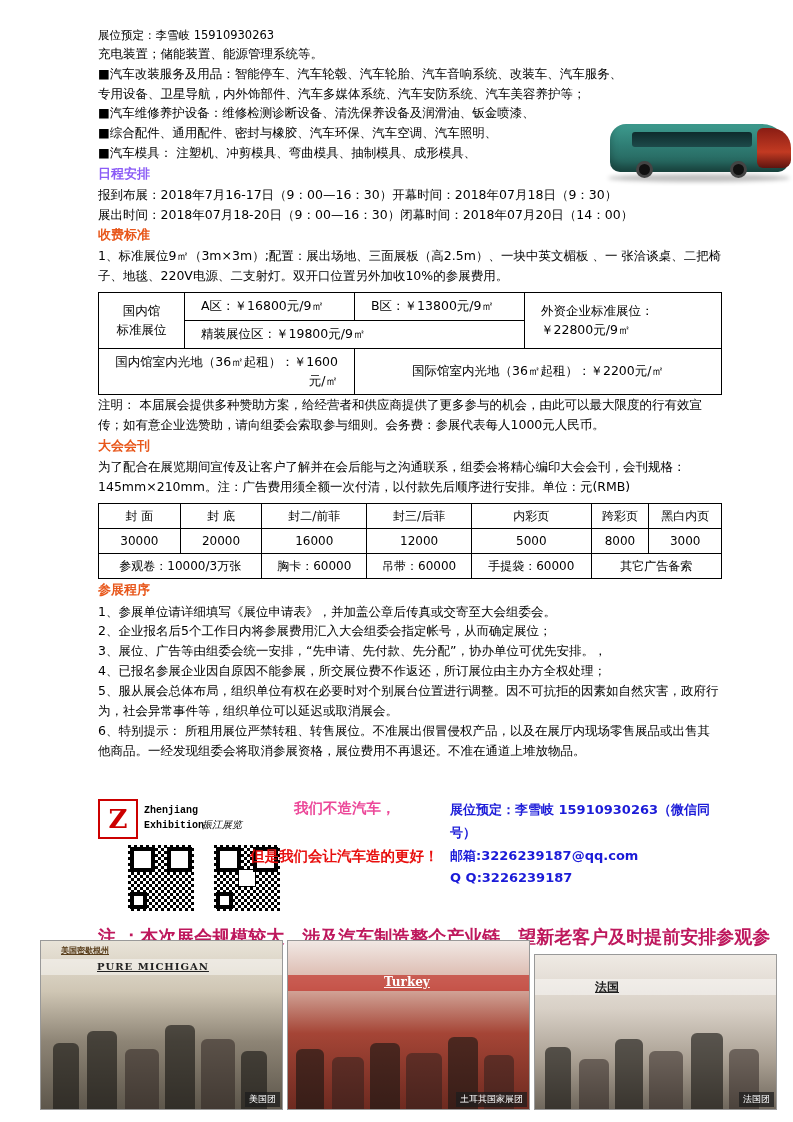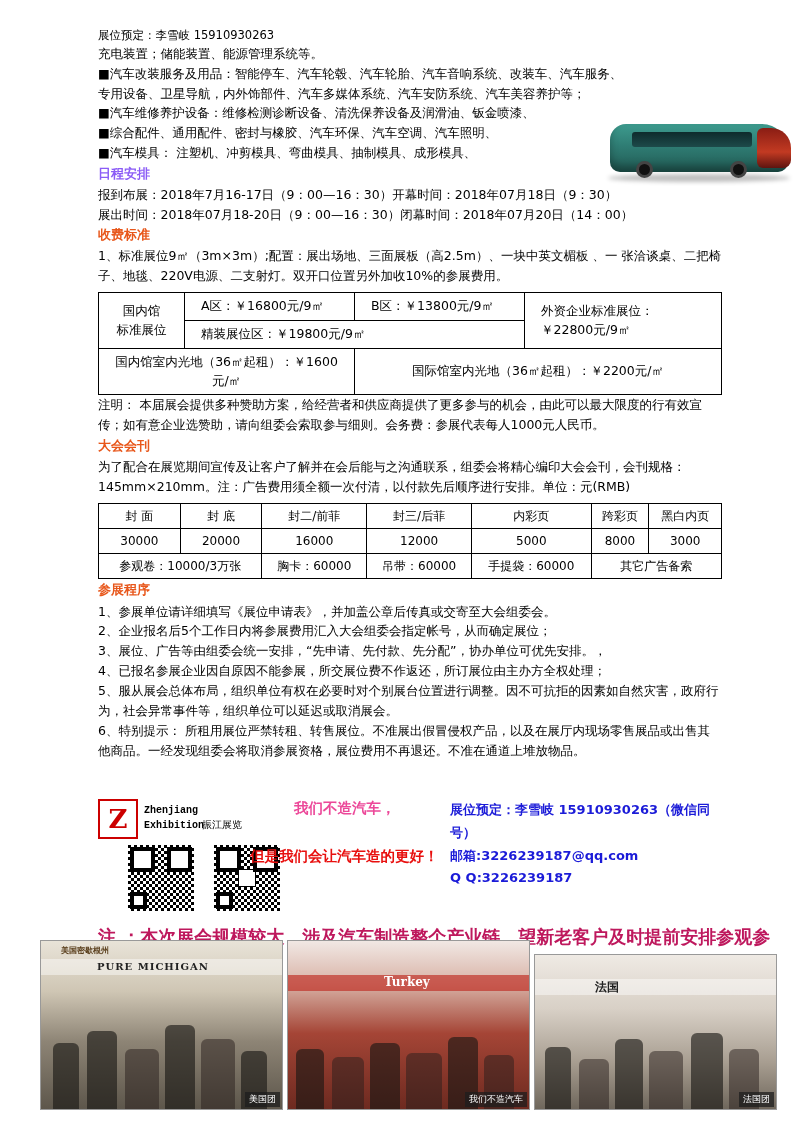--- a/index.html
+++ b/index.html
@@ -214,20 +214,21 @@
   .ph-band {
     position: absolute; left: 0; right: 0;
     height: 16px;
     background: rgba(255,255,255,0.45);
   }
   .ph-text {
     position: absolute;
     font-family: "DejaVu Serif","Liberation Serif",serif;
     color: #222;
     font-weight: bold;
+    text-decoration: underline;
   }
   .fig { position: absolute; bottom: 0; background: rgba(25,22,20,0.62); border-radius: 6px 6px 0 0; }
   .fig2 { position: absolute; bottom: 0; background: rgba(40,30,28,0.5); border-radius: 6px 6px 0 0; }
 </style>
 </head>
 <body>
 
 <div class="page">
 
   <div class="bus">
@@ -265,21 +266,21 @@
 标准展位</td>
         <td style="width:170px;">A区：￥16800元/9㎡</td>
         <td style="width:170px;">B区：￥13800元/9㎡</td>
         <td rowspan="2" style="white-space:pre-line;">外资企业标准展位：
 ￥22800元/9㎡</td>
       </tr>
       <tr>
         <td colspan="2">精装展位区：￥19800元/9㎡</td>
       </tr>
       <tr>
-        <td colspan="2" style="text-align:center;">国内馆室内光地（36㎡起租）：￥1600元/㎡</td>
+        <td colspan="2" style="text-align:right;">国内馆室内光地（36㎡起租）：￥1600元/㎡</td>
         <td colspan="2" style="text-align:center;">国际馆室内光地（36㎡起租）：￥2200元/㎡</td>
       </tr>
     </tbody>
       </table>
 
     <div class="wrap" style="margin-top:0;">注明： 本届展会提供多种赞助方案，给经营者和供应商提供了更多参与的机会，由此可以最大限度的行有效宣传；如有意企业选赞助，请向组委会索取参与细则。会务费：参展代表每人1000元人民币。</div>
 
     <div class="sec-head">大会会刊</div>
     <div class="wrap">为了配合在展览期间宣传及让客户了解并在会后能与之沟通联系，组委会将精心编印大会会刊，会刊规格：145mm×210mm。注：广告费用须全额一次付清，以付款先后顺序进行安排。单位：元(RMB)</div>
 
@@ -323,21 +324,21 @@
     <div class="wrap">6、特别提示： 所租用展位严禁转租、转售展位。不准展出假冒侵权产品，以及在展厅内现场零售展品或出售其他商品。一经发现组委会将取消参展资格，展位费用不再退还。不准在通道上堆放物品。</div>
 
   </div>
 
   <div class="logo-area">
     <div class="zj-logo">Z</div>
     <div class="zj-text">
       <div class="b">Zhenjiang</div>
       <div class="b">Exhibition</div>
     </div>
-    <div class="zj-text" style="left:104px;top:22px;font-size:10px;">振江展览</div>
+    <div class="zj-text" style="left:104px;top:22px;font-size:10px;font-style:italic;">振江展览</div>
 
     <div class="qr q1">
         <span class="bl"></span>
       </div>
     <div class="qr q2">
         <span class="bl"></span>
         <span class="ctr"></span>
       </div>
 
     <div class="slogan1">我们不造汽车，</div>
@@ -367,21 +368,21 @@
     </div>
     <div class="photo p2">
       <div class="ph-band" style="top:34px;background:rgba(190,40,30,0.65);"></div>
       <div class="ph-text" style="left:96px;top:34px;font-size:12px;color:#fff;">Turkey</div>
       <div class="fig" style="left:8px;width:28px;height:60px;"></div>
       <div class="fig2" style="left:44px;width:32px;height:52px;"></div>
       <div class="fig" style="left:82px;width:30px;height:66px;"></div>
       <div class="fig2" style="left:118px;width:36px;height:56px;"></div>
       <div class="fig" style="left:160px;width:30px;height:72px;"></div>
       <div class="fig2" style="left:196px;width:30px;height:54px;"></div>
-      <div class="cap">我们不造汽车</div>
+      <div class="cap">土耳其国家展团</div>
     </div>
     <div class="photo p3">
       <div class="ph-band" style="top:24px;"></div>
       <div class="ph-text" style="left:60px;top:24px;font-size:12px;">法国</div>
       <div class="fig" style="left:10px;width:26px;height:62px;"></div>
       <div class="fig2" style="left:44px;width:30px;height:50px;"></div>
       <div class="fig" style="left:80px;width:28px;height:70px;"></div>
       <div class="fig2" style="left:114px;width:34px;height:58px;"></div>
       <div class="fig" style="left:156px;width:32px;height:76px;"></div>
       <div class="fig2" style="left:194px;width:30px;height:60px;"></div>

